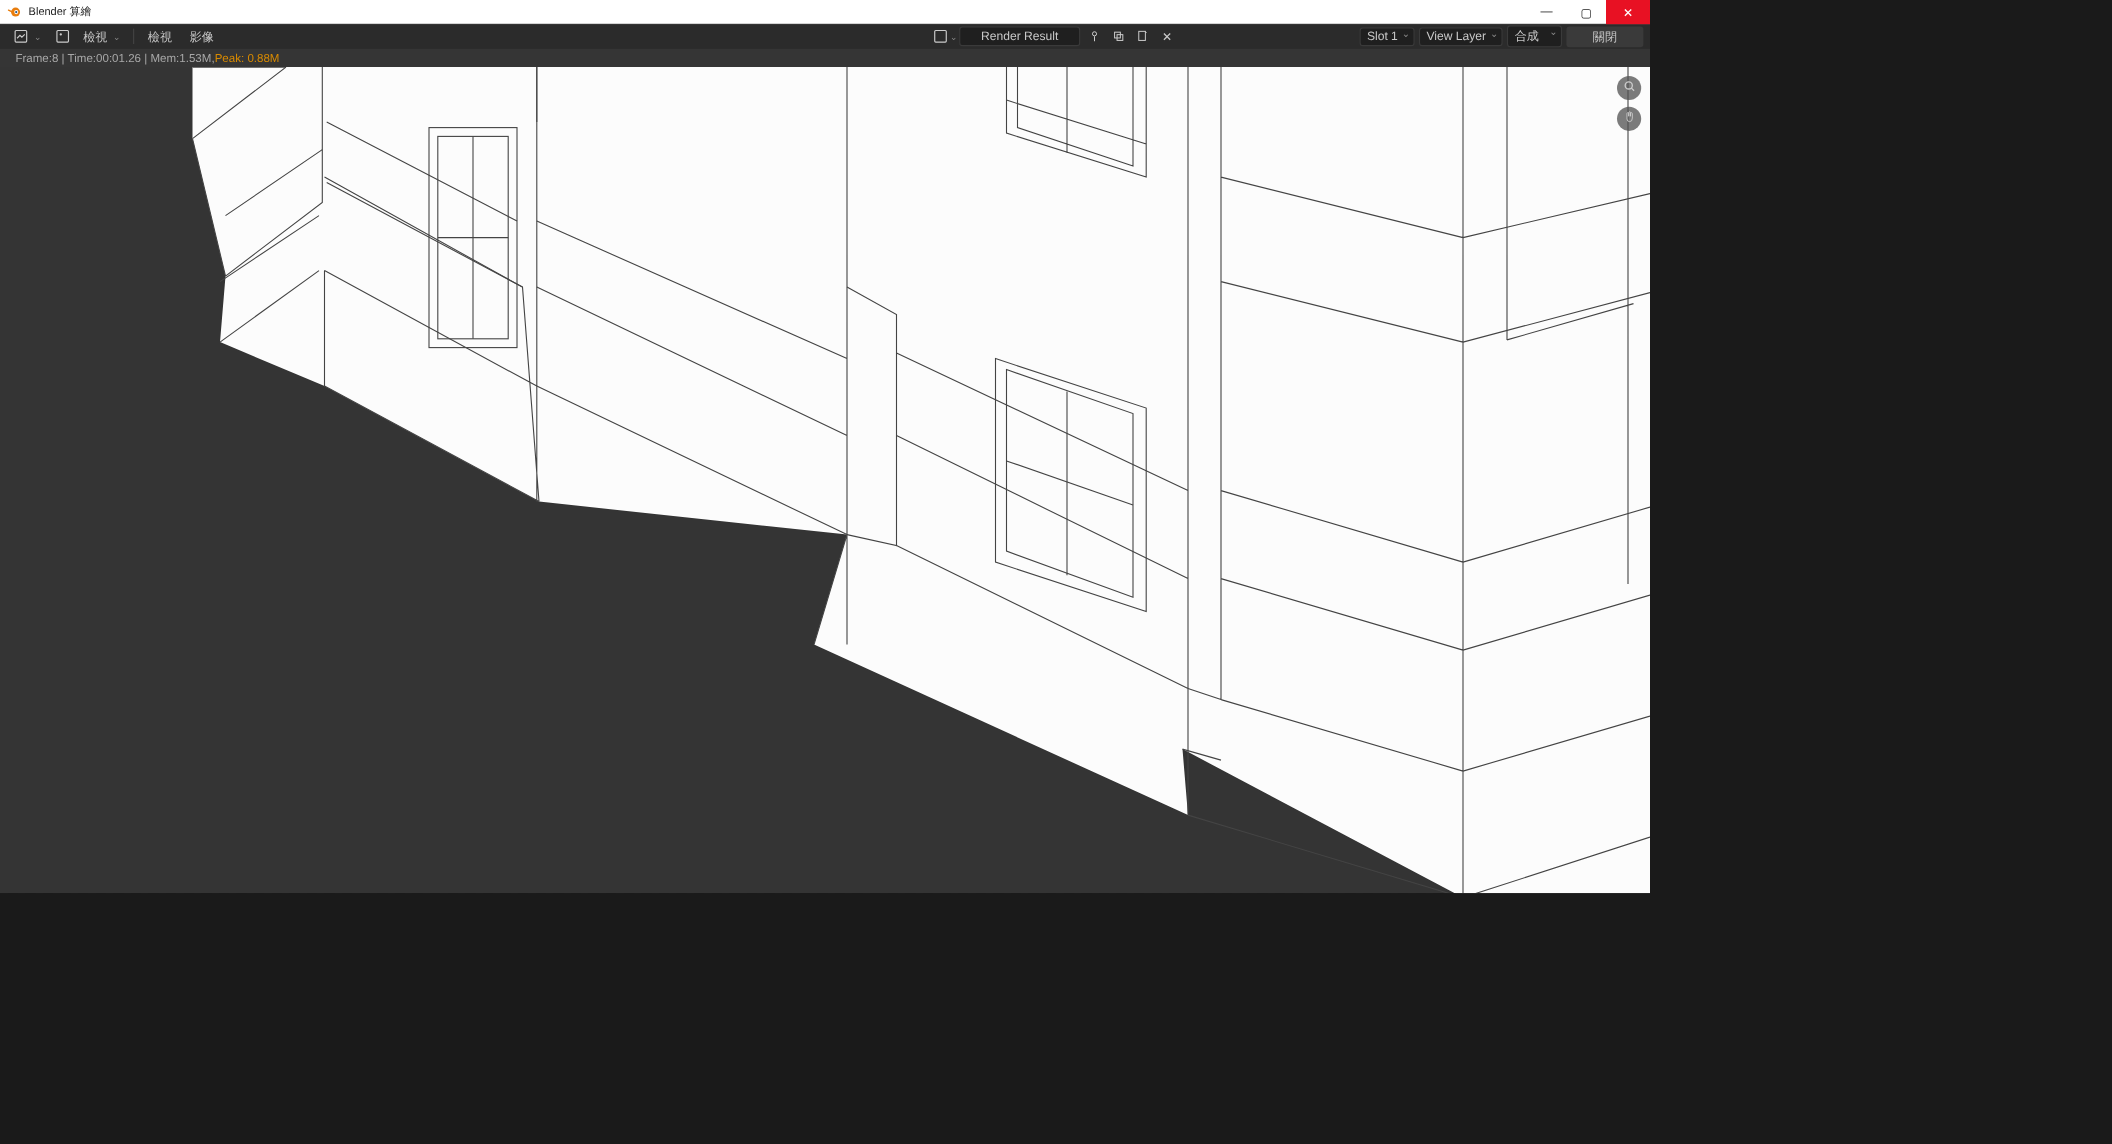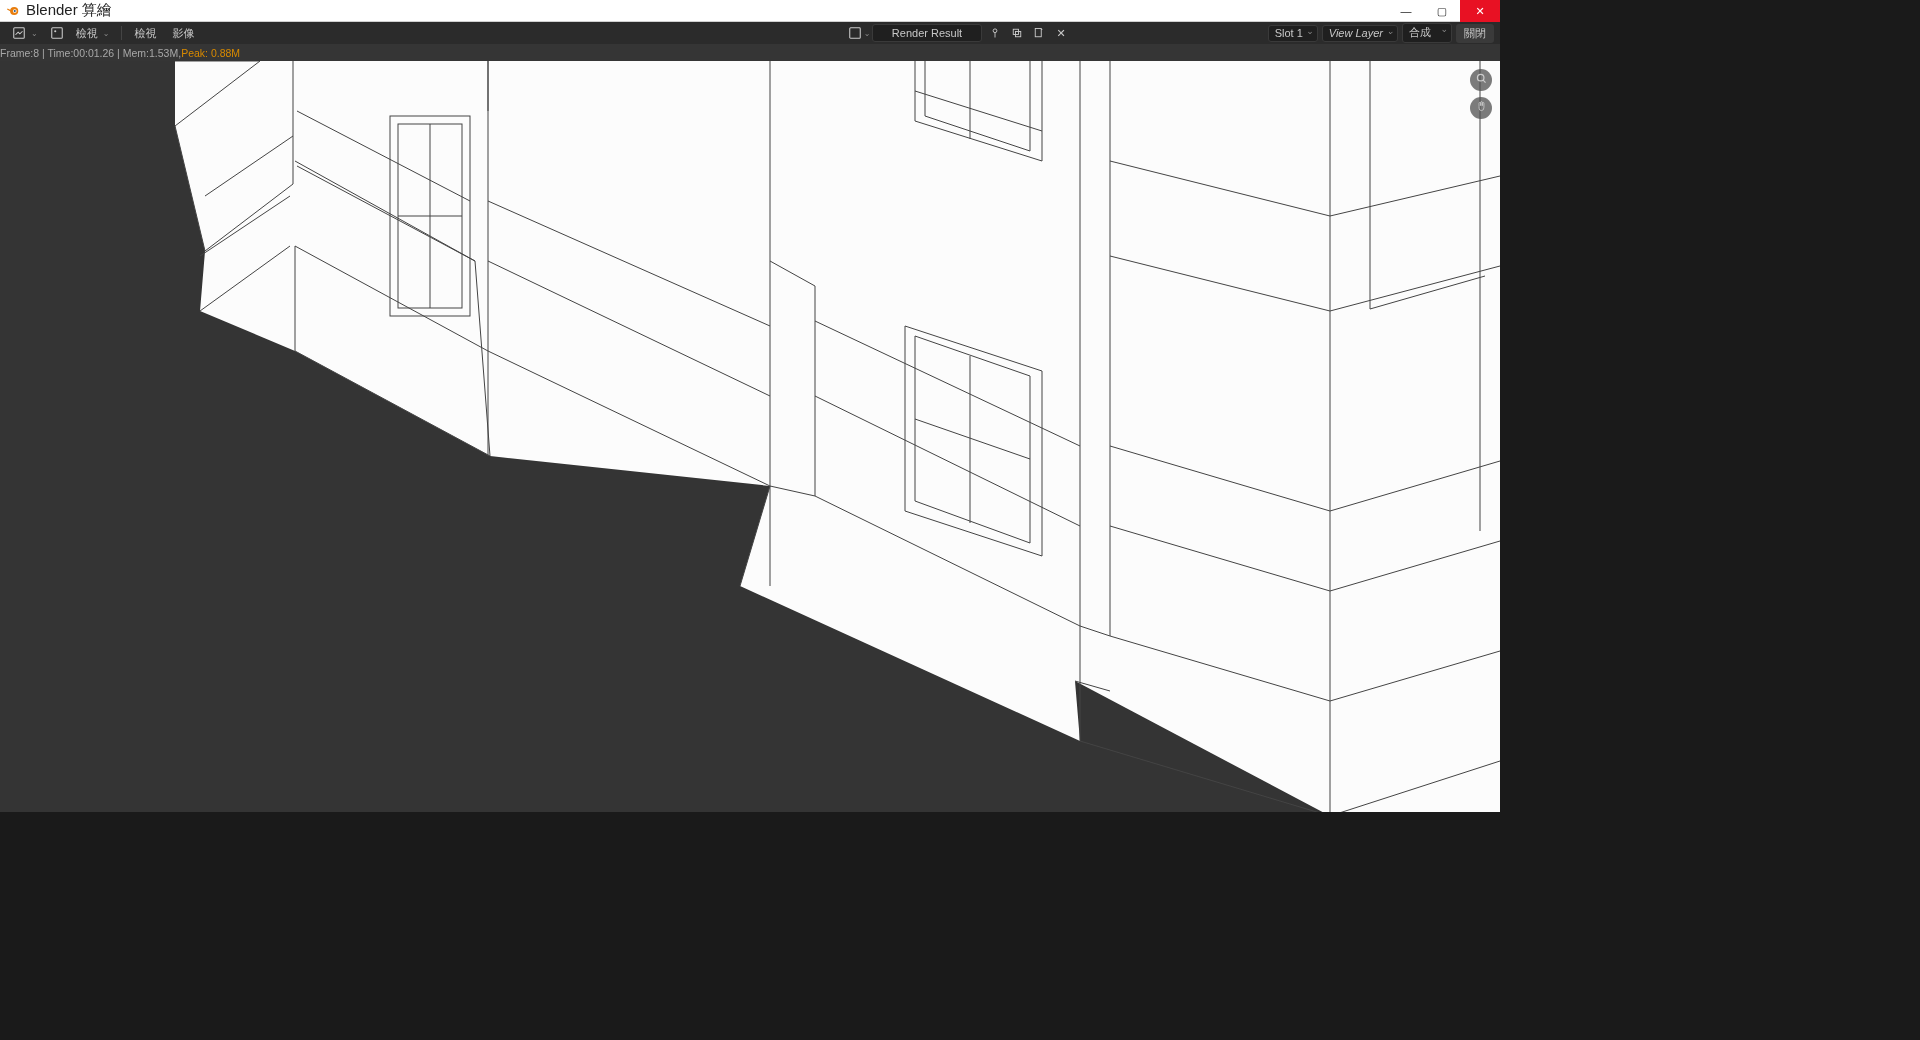--- a/index.html
+++ b/index.html
@@ -1,36 +1,36 @@
 <!DOCTYPE html>
 <html><head>
 <meta charset="utf-8">
 <style>
 * { margin: 0; padding: 0; box-sizing: border-box; font-family: -apple-system, "Segoe UI", Arial, sans-serif; }
 html, body { width: 1500px; height: 812px; overflow: hidden; background: #1a1a1a; }
 
 .titlebar { height: 22px; background: #ffffff; display: flex; align-items: center; justify-content: space-between; border-bottom: 1px solid #d0d0d0; }
 .titlebar-left { display: flex; align-items: center; gap: 6px; padding-left: 6px; }
-.titlebar-title { font-size: 15px; color: #222; }
+.titlebar-title { font-size: 10px; color: #222; }
 .titlebar-btns { display: flex; height: 100%; }
 .tb-btn { width: 36px; height: 22px; display: flex; align-items: center; justify-content: center; font-size: 11px; color: #222; }
 .tb-close { background: #e81123; color: #fff; width: 40px; }
 
 .toolbar { height: 22px; background: #2b2b2b; display: flex; align-items: center; justify-content: space-between; padding: 0 6px; color: #c8c8c8; font-size: 11px; }
 .toolbar-left, .toolbar-center, .toolbar-right { display: flex; align-items: center; gap: 4px; }
 .toolbar-center { position: absolute; left: 50%; transform: translateX(-50%); }
 .tb-item { padding: 2px 6px; border-radius: 2px; display: flex; align-items: center; gap: 3px; }
 .tb-sep { width: 1px; height: 14px; background: #444; margin: 0 2px; }
 .tb-dropdown { background: #1f1f1f; border: 1px solid #3a3a3a; border-radius: 3px; padding: 1px 14px 2px 6px; position: relative; min-width: 50px; }
 .tb-dropdown::after { content: "⌄"; position: absolute; right: 3px; top: 0; font-size: 9px; color: #888; }
-.tb-btn2 { background: #3a3a3a; border-radius: 3px; padding: 2px 8px; }
+.tb-btn2 { background: #3a3a3a; border-radius: 3px; padding: 2px 24px; }
 .tb-iconbtn { width: 18px; height: 18px; display: flex; align-items: center; justify-content: center; border-radius: 2px; }
 .caret { font-size: 8px; color: #888; margin-left: 2px; }
 
-.status { height: 17px; background: #353535; color: #a8a8a8; font-size: 10.5px; display: flex; align-items: center; }
+.status { height: 17px; background: #353535; color: #a8a8a8; font-size: 10.5px; display: flex; align-items: center; padding-left: 14px; }
 .status .peak { color: #d88a00; }
 
 .main {
   position: relative;
   width: 100%;
   height: calc(812px - 22px - 22px - 17px);
   background-color: #2a2a2a;
   background-image:
     linear-gradient(45deg, #242424 25%, transparent 25%, transparent 75%, #242424 75%),
     linear-gradient(45deg, #242424 25%, transparent 25%, transparent 75%, #242424 75%);
@@ -135,21 +135,21 @@
           </svg>
         </span>
       </div>
     <div class="tb-iconbtn">
         <span style="font-size:11px;">✕</span>
       </div>
   </div>
 
   <div class="toolbar-right">
     <div class="tb-dropdown"><span>Slot 1</span></div>
-    <div class="tb-dropdown" style="min-width:66px;font-style:italic;"><span>View Layer</span></div>
+    <div class="tb-dropdown" style="min-width:66px;"><span>View Layer</span></div>
     <div class="tb-dropdown"><span>合成</span></div>
     <div class="tb-btn2"><span>關閉</span></div>
   </div>
 </div>
 
 <div class="status">
   <span>Frame:8 | Time:00:01.26 | Mem:1.53M, </span>
   <span class="peak">Peak: 0.88M</span>
 </div>
 

